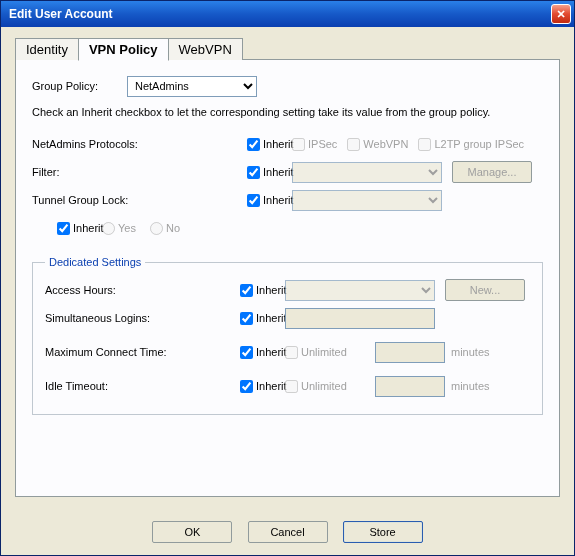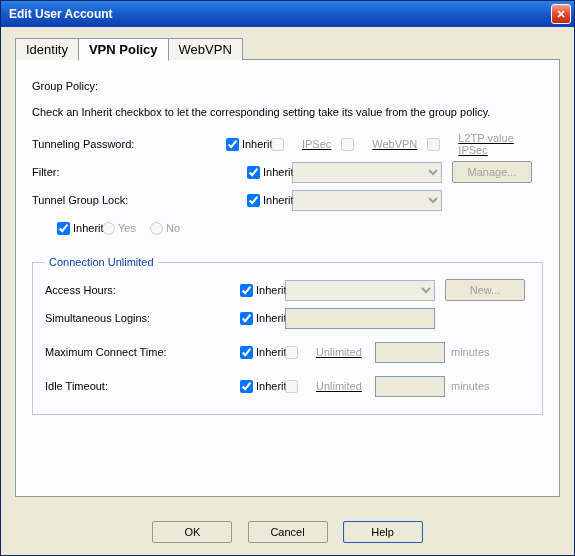--- a/index.html
+++ b/index.html
@@ -96,23 +96,22 @@
   border: 1px solid #7f9db9;
   background: #fff;
 }
 select:disabled, input[type="text"]:disabled {
   background: #ece9d8;
   color: #787878;
 }
 .cbwrap {
   display: inline-flex;
   align-items: center;
-  gap: 18px;
+  gap: 3px;
   margin-right: 10px;
-  text-decoration: underline;
 }
 input[type="checkbox"] {
   width: 13px;
   height: 13px;
   margin: 0;
 }
 input[type="checkbox"]:disabled + span,
 input[type="radio"]:disabled + span,
 .disabled-text { color: #a0a0a0; }
 .cb-inherit { width: 70px; display:inline-flex; align-items:center; gap:3px;padding-left:25px;}
@@ -163,41 +162,44 @@
     <div class="tabs">
       <div class="tab">Identity</div>
       <div class="tab active">VPN Policy</div>
       <div class="tab">WebVPN</div>
     </div>
 
     <div class="tab-panel">
 
       <div class="row">
         <span class="label-col" style="width:95px">Group Policy:</span>
+        <select style="width:130px">
+          <option>NetAdmins</option>
+        </select>
       </div>
 
       <div class="help-text">Check an Inherit checkbox to let the corresponding setting take its value from the group policy.</div>
 
       <div class="row">
-        <span class="label-col">Tunneling Password:</span>
+        <span class="label-col">NetAdmins Protocols:</span>
         <label class="cb-inherit">
           <input type="checkbox" checked="" style="">
           <span>Inherit</span>
         </label>
         <label class="cbwrap">
           <input type="checkbox" disabled="" style="">
           <span>IPSec</span>
         </label>
         <label class="cbwrap">
           <input type="checkbox" disabled="" style="">
           <span>WebVPN</span>
         </label>
         <label class="cbwrap">
           <input type="checkbox" disabled="" style="">
-          <span>L2TP value IPSec</span>
+          <span>L2TP group IPSec</span>
         </label>
       </div>
 
       <div class="row">
         <span class="label-col">Filter:</span>
         <label class="cb-inherit">
           <input type="checkbox" checked="" style="">
           <span>Inherit</span>
         </label>
         <select disabled="" style="width:150px"></select>
@@ -223,21 +225,21 @@
           <input type="radio" disabled="" style="">
           <span class="disabled-text">Yes</span>
         </label>
         <label class="radio-wrap">
           <input type="radio" disabled="" style="">
           <span class="disabled-text">No</span>
         </label>
       </div>
 
       <fieldset>
-        <legend>Connection Unlimited</legend>
+        <legend>Dedicated Settings</legend>
 
         <div class="row">
           <span class="label-col" style="width:170px">Access Hours:</span>
           <label class="cb-inherit">
             <input type="checkbox" checked="" style="">
             <span>Inherit</span>
           </label>
           <select disabled="" style="width:150px"></select>
           <span style="width:10px"></span>
           <button class="btn" disabled="" style="width:80px">New...</button>
@@ -281,15 +283,15 @@
         </div>
       </fieldset>
 
 
     </div>
   </div>
 
   <div class="footer">
     <button class="btn">OK</button>
     <button class="btn">Cancel</button>
-    <button class="btn default">Help</button>
+    <button class="btn default">Store</button>
   </div>
 </div>
 
 </body></html>

